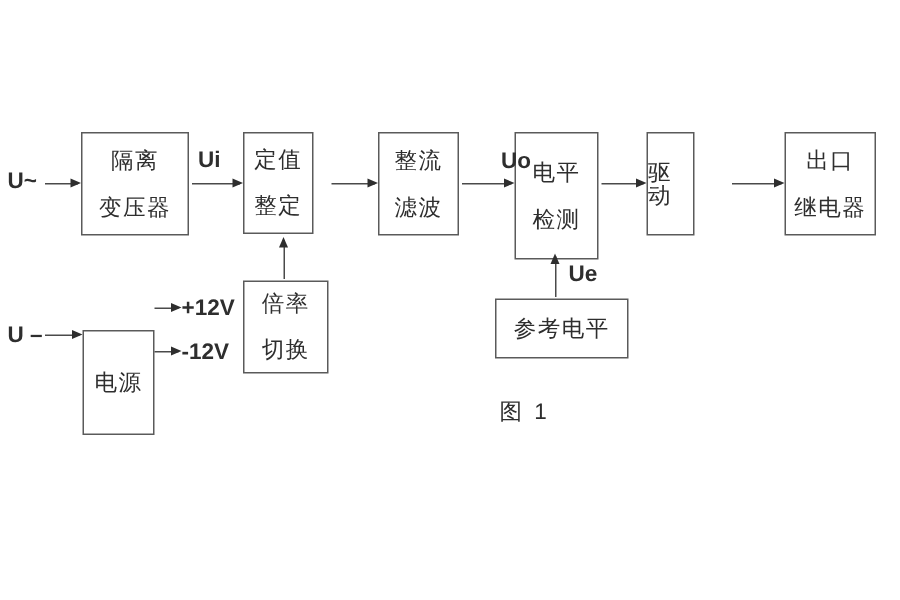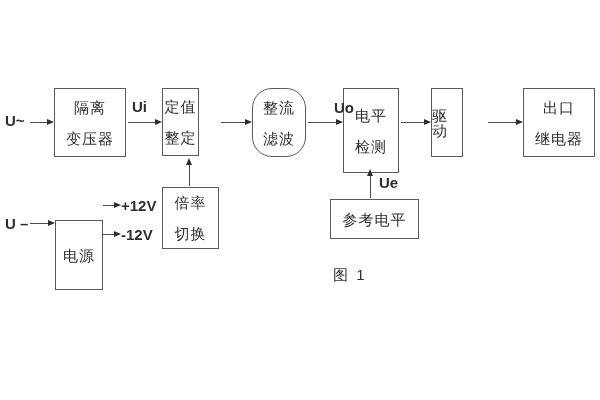--- a/index.html
+++ b/index.html
@@ -59,40 +59,40 @@
 </head>
 <body>
 
 <div id="canvas">
 
   <div class="box two" style="left:54px;top:88px;width:72px;height:69px;">
     <span>隔离</span>
     <span>变压器</span>
   </div>
 
-  <div class="box two" style="left:162px;top:88px;width:37px;height:68px;">
+  <div class="box two" style="left:162px;top:88px;width:47px;height:68px;">
     <span>定值</span>
     <span>整定</span>
   </div>
 
-  <div class="box two" style="left:252px;top:88px;width:54px;height:69px;border-radius:20px;">
+  <div class="box two" style="left:252px;top:88px;width:54px;height:69px;">
     <span>整流</span>
     <span>滤波</span>
   </div>
 
   <div class="box two" style="left:343px;top:88px;width:56px;height:85px;">
     <span>电平</span>
     <span>检测</span>
   </div>
 
   <div class="box one" style="left:431px;top:88px;width:32px;height:69px;">
     <span>驱动</span>
   </div>
 
-  <div class="box two" style="left:523px;top:88px;width:72px;height:69px;">
+  <div class="box two" style="left:523px;top:88px;width:61px;height:69px;">
     <span>出口</span>
     <span>继电器</span>
   </div>
 
   <div class="box one" style="left:55px;top:187px;width:48px;height:70px;margin-top:33px;">
     <span>电源</span>
   </div>
 
   <div class="box two" style="left:162px;top:187px;width:57px;height:62px;">
     <span>倍率</span>

